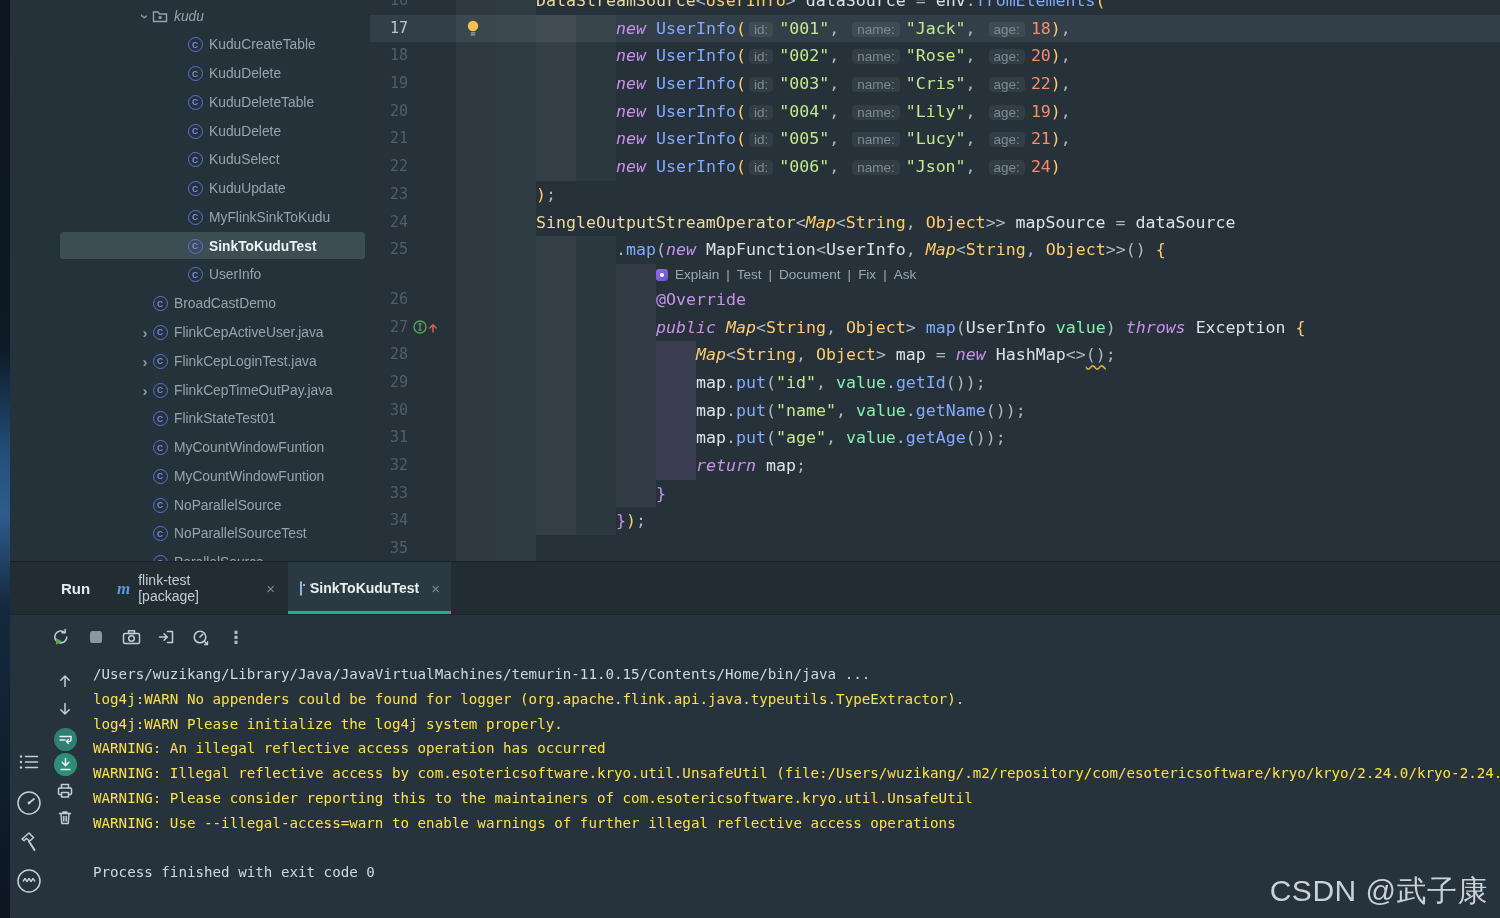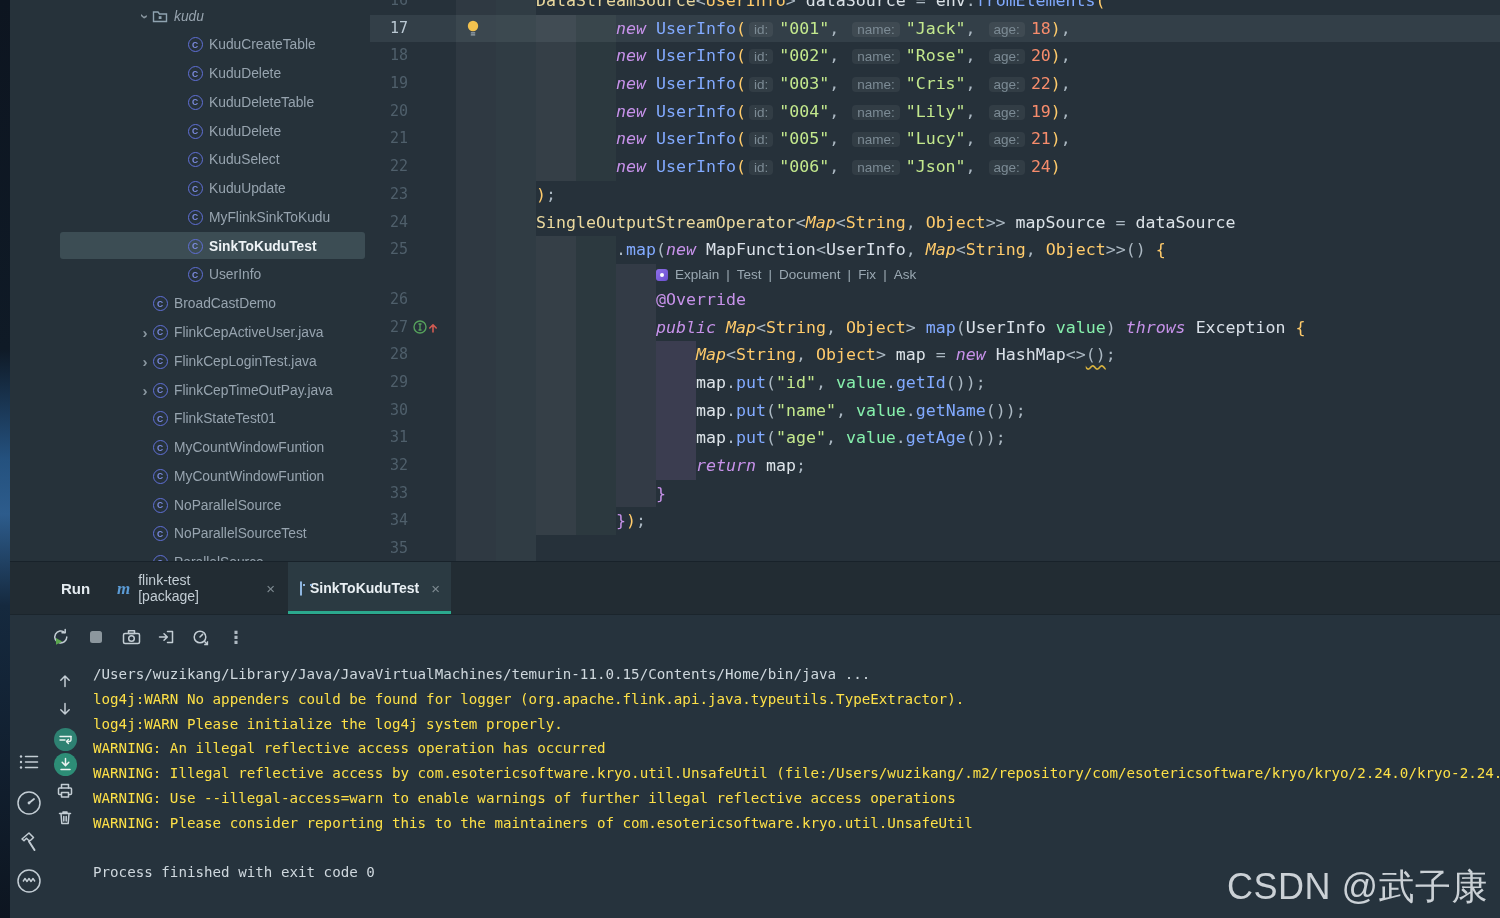--- a/index.html
+++ b/index.html
@@ -80,21 +80,21 @@
   #left-icons{position:absolute;left:4px;top:185px;width:30px;}
   #left-icons .lico{position:absolute;left:0;width:30px;display:flex;justify-content:center;}
   #console-gutter{position:absolute;left:42px;top:104px;width:26px;}
   #console-gutter .cgico{position:absolute;left:0;width:26px;display:flex;justify-content:center;}
   #console-out{position:absolute;left:83px;top:100px;right:0;bottom:0;overflow:hidden;
     font:14.2px/24.8px "DejaVu Sans Mono",monospace;white-space:nowrap;}
   .cline{height:24.8px;}
   .cs-out{color:#cfd8de;}
   .cs-err{color:#fde047;}
   .cs-link{color:#4fb3c9;text-decoration:underline;cursor:pointer;}
-  #watermark{position:absolute;right:12px;bottom:6px;color:#cbd1d6;font-size:36px;letter-spacing:0.5px;z-index:50;}
+  #watermark{position:absolute;right:12px;bottom:6px;color:#cbd1d6;font-size:30px;letter-spacing:0.5px;z-index:50;}
   .kebab-dots{color:#aeb9c2;font-size:17px;font-weight:700;line-height:17px;font-family:"DejaVu Sans",sans-serif;}
   svg{display:block;}
 </style>
 </head>
 <body>
 
 <div id="app">
   <div id="left-strip"></div>
   <div id="tree-panel">
       <div class="tree-row" style="top: 2px; font-style: italic;">
@@ -509,20 +509,20 @@
             </svg>
           </span>
         </span>
       </div>
     <div id="console-out">
         <div class="cline"><span class="cs-out">/Users/wuzikang/Library/Java/JavaVirtualMachines/temurin-11.0.15/Contents/Home/bin/java ...</span></div>
         <div class="cline"><span class="cs-err">log4j:WARN No appenders could be found for logger (org.apache.flink.api.java.typeutils.TypeExtractor).</span></div>
         <div class="cline"><span class="cs-err">log4j:WARN Please initialize the log4j system properly.</span></div>
         <div class="cline"><span class="cs-err">WARNING: An illegal reflective access operation has occurred</span></div>
         <div class="cline"><span class="cs-err">WARNING: Illegal reflective access by com.esotericsoftware.kryo.util.UnsafeUtil (file:/Users/wuzikang/.m2/repository/com/esotericsoftware/kryo/kryo/2.24.0/kryo-2.24.0.jar) to constructor java.nio.DirectByteBuffer(long,int)</span></div>
+        <div class="cline"><span class="cs-err">WARNING: Please consider reporting this to the maintainers of com.esotericsoftware.kryo.util.UnsafeUtil</span></div>
         <div class="cline"><span class="cs-err">WARNING: Use --illegal-access=warn to enable warnings of further illegal reflective access operations</span></div>
-        <div class="cline"><span class="cs-err">WARNING: Please consider reporting this to the maintainers of com.esotericsoftware.kryo.util.UnsafeUtil</span></div>
         <div class="cline"></div>
         <div class="cline"><span class="cs-out">Process finished with exit code 0</span></div>
       </div>
   </div>
   <div id="watermark">CSDN @武子康</div>
 </div>
 
 </body></html>

